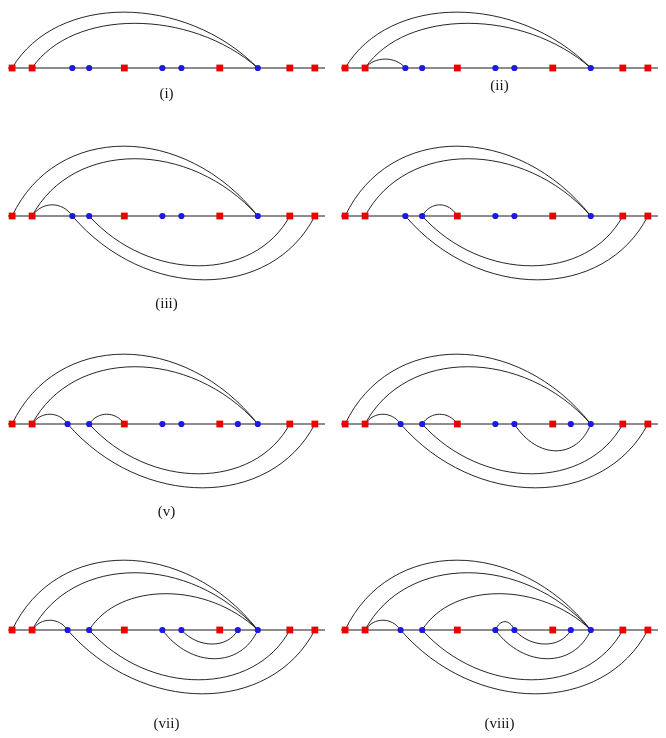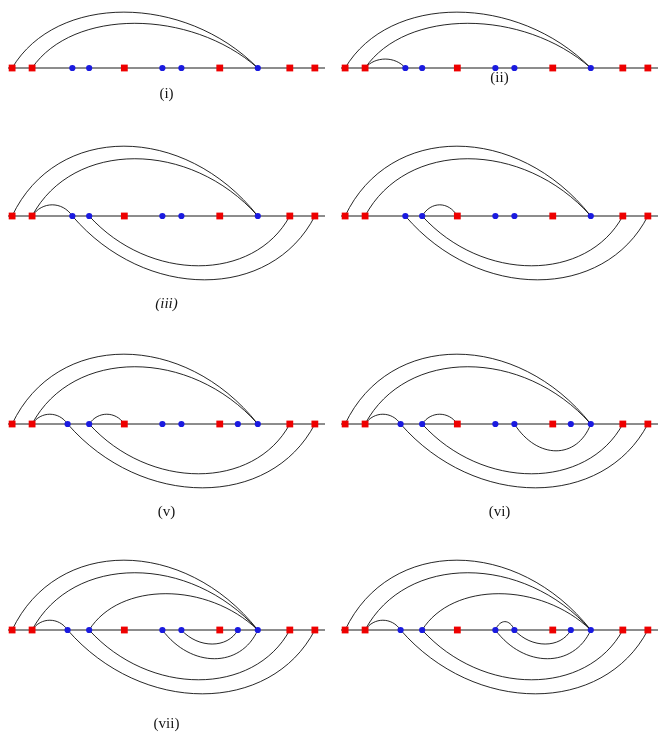--- a/index.html
+++ b/index.html
@@ -50,24 +50,24 @@
           <circle cx="72.351" cy="68" r="3.1" fill="#1a1ae0"></circle>
           <circle cx="89.152" cy="68" r="3.1" fill="#1a1ae0"></circle>
           <rect x="120.939" y="64.6" width="6.8" height="6.8" fill="#ee0000"></rect>
           <circle cx="162.379" cy="68" r="3.1" fill="#1a1ae0"></circle>
           <circle cx="181.399" cy="68" r="3.1" fill="#1a1ae0"></circle>
           <rect x="216.356" y="64.6" width="6.8" height="6.8" fill="#ee0000"></rect>
           <circle cx="257.79600000000005" cy="68" r="3.1" fill="#1a1ae0"></circle>
           <rect x="286.413" y="64.6" width="6.8" height="6.8" fill="#ee0000"></rect>
           <rect x="311.456" y="64.6" width="6.8" height="6.8" fill="#ee0000"></rect>
         </svg>
-      <div class="panel-label" style="top: 70px;">(ii)</div>
-    </div>
-
-    <div class="panel" style="height: 208px; font-style: italic;">
+      <div class="panel-label" style="top: 78px;">(ii)</div>
+    </div>
+
+    <div class="panel" style="height: 208px;">
       <svg width="333" height="208" viewBox="0 0 333 208">
           <line x1="8" y1="104" x2="325" y2="104" stroke="#000000" stroke-width="0.9"></line>
           <path d="M12.120999999999999 104 C56.3425 10.899999999999991, 184.09350000000003 10.899999999999991, 257.79600000000005 104" fill="none" stroke="#000000" stroke-width="0.85"></path>
           <path d="M32.092 104 C72.71872000000002 27.658, 190.08480000000003 27.658, 257.79600000000005 104" fill="none" stroke="#000000" stroke-width="0.85"></path>
           <path d="M32.092 104 C42.15675 89.104, 62.286249999999995 89.104, 72.351 104" fill="none" stroke="#000000" stroke-width="0.85"></path>
           <path d="M72.351 104 C145.1025 189.12, 271.2051 189.12, 314.856 104" fill="none" stroke="#000000" stroke-width="0.85"></path>
           <path d="M89.152 104 C149.3503 170.3936, 253.69402 170.3936, 289.813 104" fill="none" stroke="#000000" stroke-width="0.85"></path>
           <rect x="8.720999999999998" y="100.6" width="6.8" height="6.8" fill="#ee0000"></rect>
           <rect x="28.692" y="100.6" width="6.8" height="6.8" fill="#ee0000"></rect>
           <circle cx="72.351" cy="104" r="3.1" fill="#1a1ae0"></circle>
@@ -146,21 +146,20 @@
           <circle cx="89.152" cy="104" r="3.1" fill="#1a1ae0"></circle>
           <rect x="120.939" y="100.6" width="6.8" height="6.8" fill="#ee0000"></rect>
           <circle cx="162.379" cy="104" r="3.1" fill="#1a1ae0"></circle>
           <circle cx="181.399" cy="104" r="3.1" fill="#1a1ae0"></circle>
           <rect x="216.356" y="100.6" width="6.8" height="6.8" fill="#ee0000"></rect>
           <circle cx="237.825" cy="104" r="3.1" fill="#1a1ae0"></circle>
           <circle cx="257.79600000000005" cy="104" r="3.1" fill="#1a1ae0"></circle>
           <rect x="286.413" y="100.6" width="6.8" height="6.8" fill="#ee0000"></rect>
           <rect x="311.456" y="100.6" width="6.8" height="6.8" fill="#ee0000"></rect>
         </svg>
-      <div class="panel-label" style="top: 184px;">(vi)</div>
     </div>
 
     <div class="panel" style="height: 210px; text-decoration: underline;">
       <svg width="333" height="210" viewBox="0 0 333 210">
           <line x1="8" y1="102" x2="325" y2="102" stroke="#000000" stroke-width="0.9"></line>
           <path d="M12.120999999999999 102 C56.3425 8.899999999999991, 184.09350000000003 8.899999999999991, 257.79600000000005 102" fill="none" stroke="#000000" stroke-width="0.85"></path>
           <path d="M32.092 102 C72.71872000000002 25.658, 190.08480000000003 25.658, 257.79600000000005 102" fill="none" stroke="#000000" stroke-width="0.85"></path>
           <path d="M89.152 102 C119.50792000000001 53.588, 207.20280000000002 53.588, 257.79600000000005 102" fill="none" stroke="#000000" stroke-width="0.85"></path>
           <path d="M32.092 102 C40.968 88.966, 58.72 88.966, 67.596 102" fill="none" stroke="#000000" stroke-width="0.85"></path>
           <path d="M67.596 102 C141.774 187.12, 270.3492 187.12, 314.856 102" fill="none" stroke="#000000" stroke-width="0.85"></path>
@@ -201,16 +200,17 @@
           <circle cx="89.152" cy="102" r="3.1" fill="#1a1ae0"></circle>
           <rect x="120.939" y="98.6" width="6.8" height="6.8" fill="#ee0000"></rect>
           <circle cx="162.379" cy="102" r="3.1" fill="#1a1ae0"></circle>
           <circle cx="181.399" cy="102" r="3.1" fill="#1a1ae0"></circle>
           <rect x="216.356" y="98.6" width="6.8" height="6.8" fill="#ee0000"></rect>
           <circle cx="237.825" cy="102" r="3.1" fill="#1a1ae0"></circle>
           <circle cx="257.79600000000005" cy="102" r="3.1" fill="#1a1ae0"></circle>
           <rect x="286.413" y="98.6" width="6.8" height="6.8" fill="#ee0000"></rect>
           <rect x="311.456" y="98.6" width="6.8" height="6.8" fill="#ee0000"></rect>
         </svg>
+      <div class="panel-label" style="top: 188px;">(viii)</div>
     </div>
 
   </div>
 </div>
 
 </body></html>

